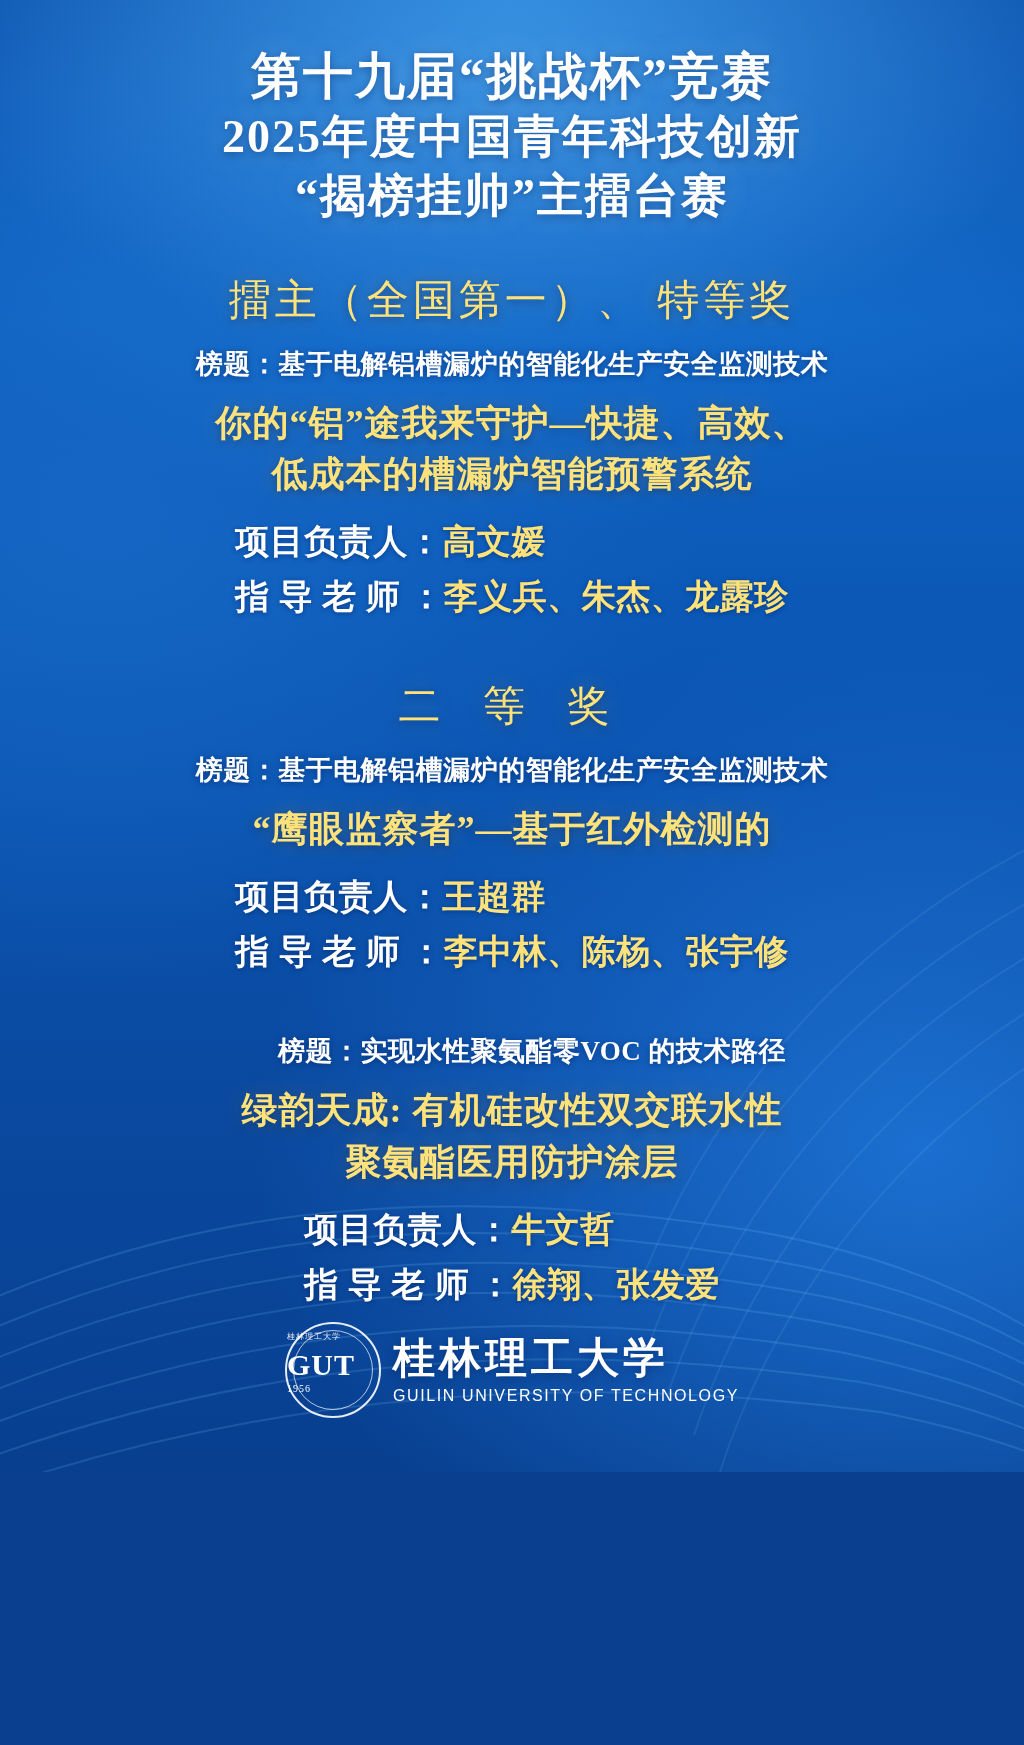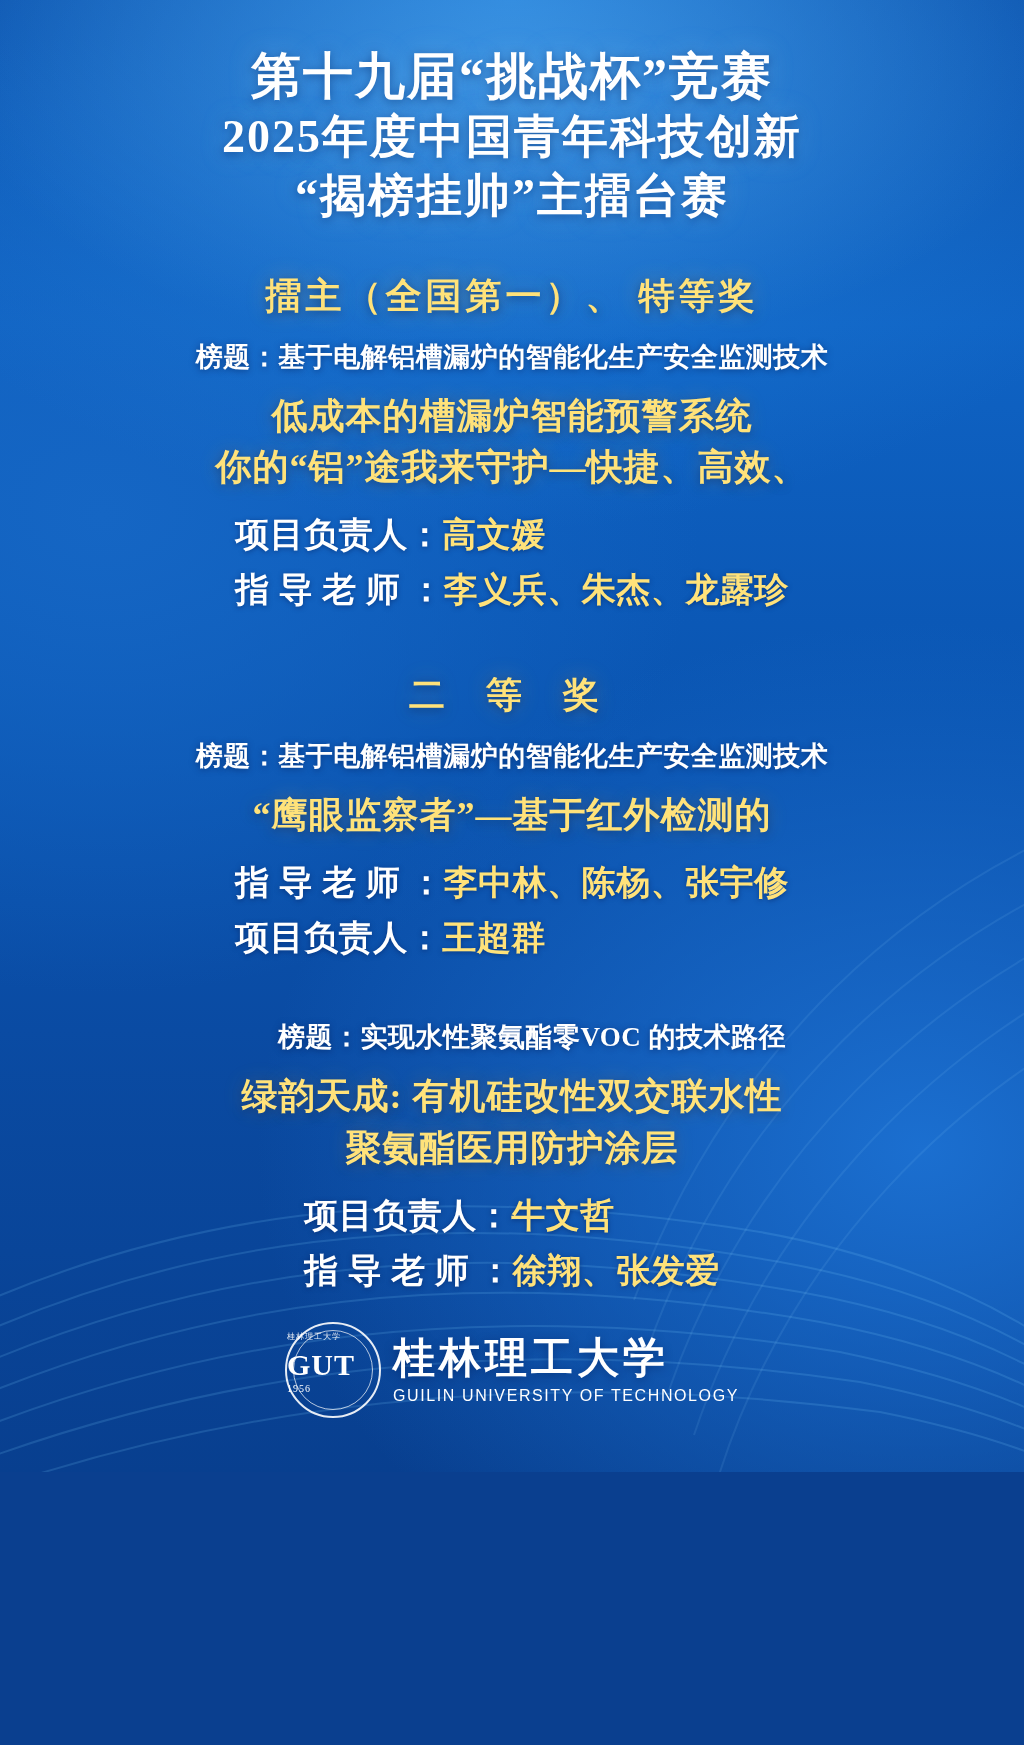--- a/index.html
+++ b/index.html
@@ -75,22 +75,22 @@
   }
   .title-line.l1 { font-size: 50px; }
   .title-line.l2 { font-size: 46px; }
   .title-line.l3 { font-size: 46px; }
 
   
   .award {
     margin-top: 42px;
   }
   .award-name {
-    font-size: 36px;
-    font-weight: bold;
+    font-size: 42px;
+    font-weight: normal;
     color: #ffe27a;
     letter-spacing: 4px;
     text-shadow: 0 2px 8px rgba(0,35,95,0.6), 0 0 22px rgba(255,210,90,0.28);
     margin-bottom: 18px;
   }
   .award-name.spaced { letter-spacing: 16px; }
 
   .subject {
     font-size: 27px;
     color: #ffffff;
@@ -234,22 +234,22 @@
     <div class="title-block">
       <div class="title-line l1">第十九届“挑战杯”竞赛</div>
       <div class="title-line l2">2025年度中国青年科技创新</div>
       <div class="title-line l3">“揭榜挂帅”主擂台赛</div>
     </div>
 
     <div class="award sec1">
       <div class="award-name">擂主（全国第一）、 特等奖</div>
       <div class="subject">榜题：基于电解铝槽漏炉的智能化生产安全监测技术</div>
       <div class="project">
+        <div>你的“铝”途我来守护—快捷、高效、</div>
         <div>低成本的槽漏炉智能预警系统</div>
-        <div>你的“铝”途我来守护—快捷、高效、</div>
       </div>
       <div class="people">
         <div class="people-inner">
           <div class="person-row">
             <span>项目负责人：</span><span class="val">高文媛</span>
           </div>
           <div class="person-row">
             <span>指 导 老 师 ：</span><span class="val">李义兵、朱杰、龙露珍</span>
           </div>
         </div>
@@ -258,24 +258,24 @@
 
     <div class="award sec2">
       <div class="award-name spaced">二 等 奖</div>
       <div class="subject">榜题：基于电解铝槽漏炉的智能化生产安全监测技术</div>
       <div class="project">
         <div>“鹰眼监察者”—基于红外检测的</div>
       </div>
       <div class="people">
         <div class="people-inner">
           <div class="person-row">
+            <span>项目负责人：</span><span class="val">王超群</span>
+          </div>
+          <div class="person-row">
             <span>指 导 老 师 ：</span><span class="val">李中林、陈杨、张宇修</span>
-          </div>
-          <div class="person-row">
-            <span>项目负责人：</span><span class="val">王超群</span>
           </div>
         </div>
       </div>
     </div>
 
     <div class="award sec3">
       <div class="subject">榜题：实现水性聚氨酯零VOC 的技术路径</div>
       <div class="project">
         <div>绿韵天成: 有机硅改性双交联水性</div>
         <div>聚氨酯医用防护涂层</div>

